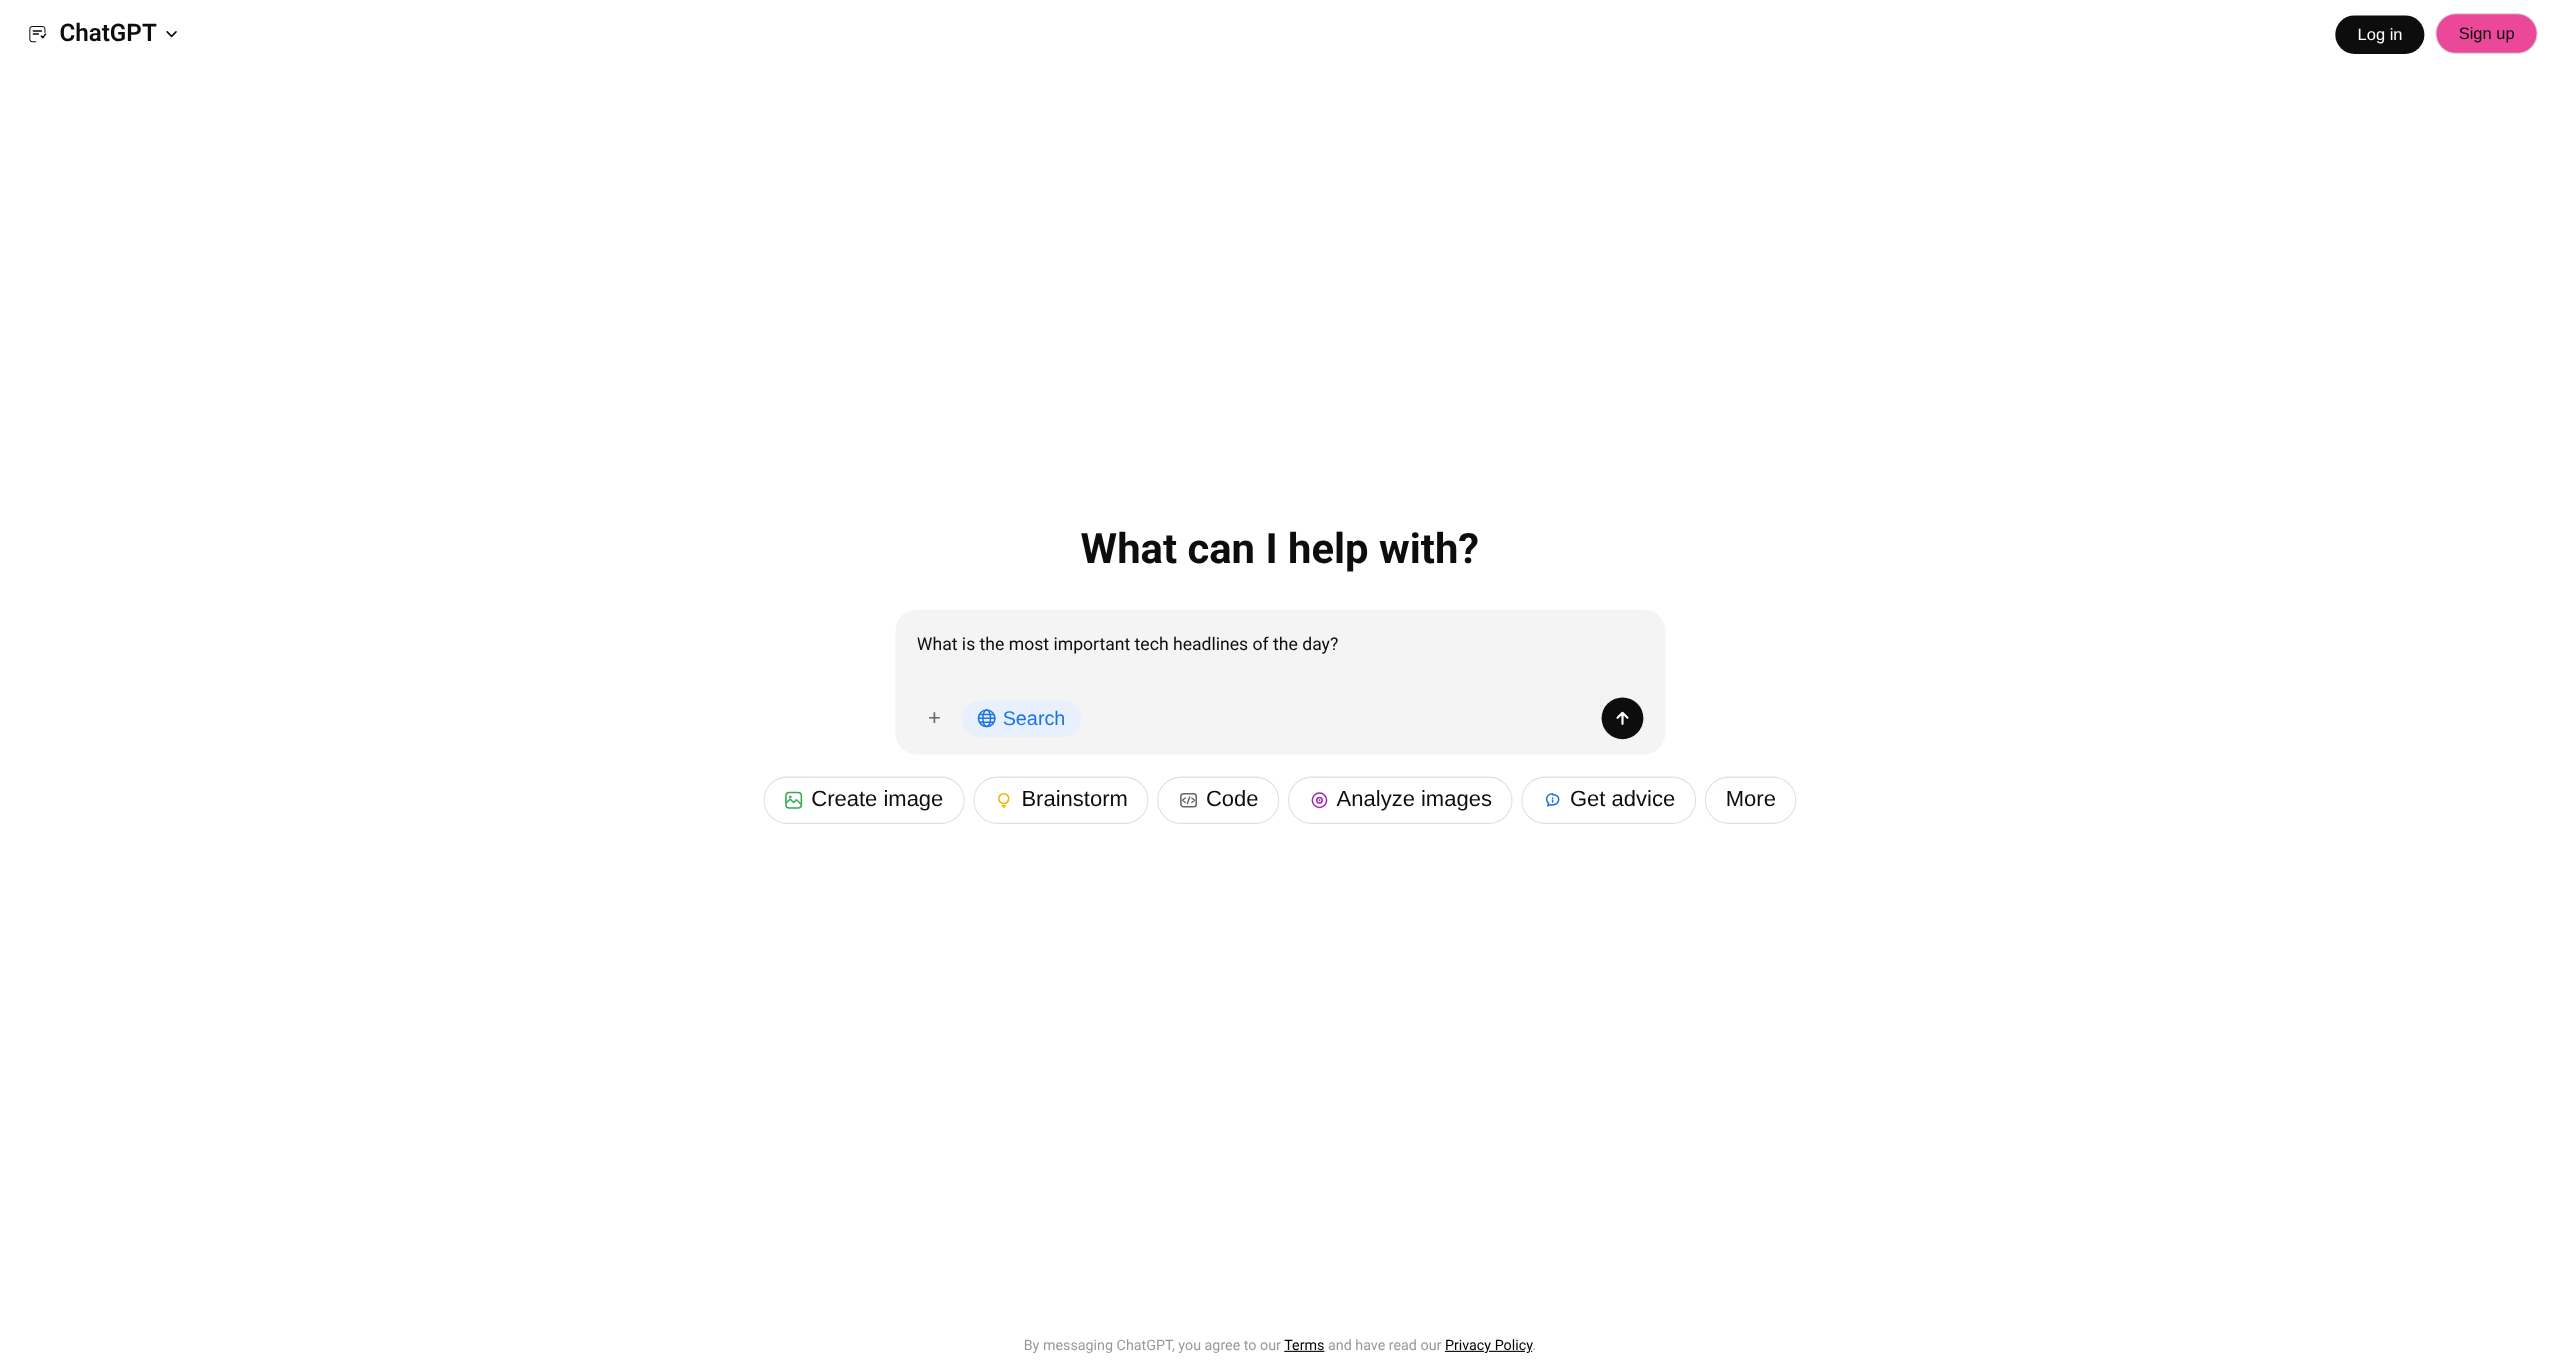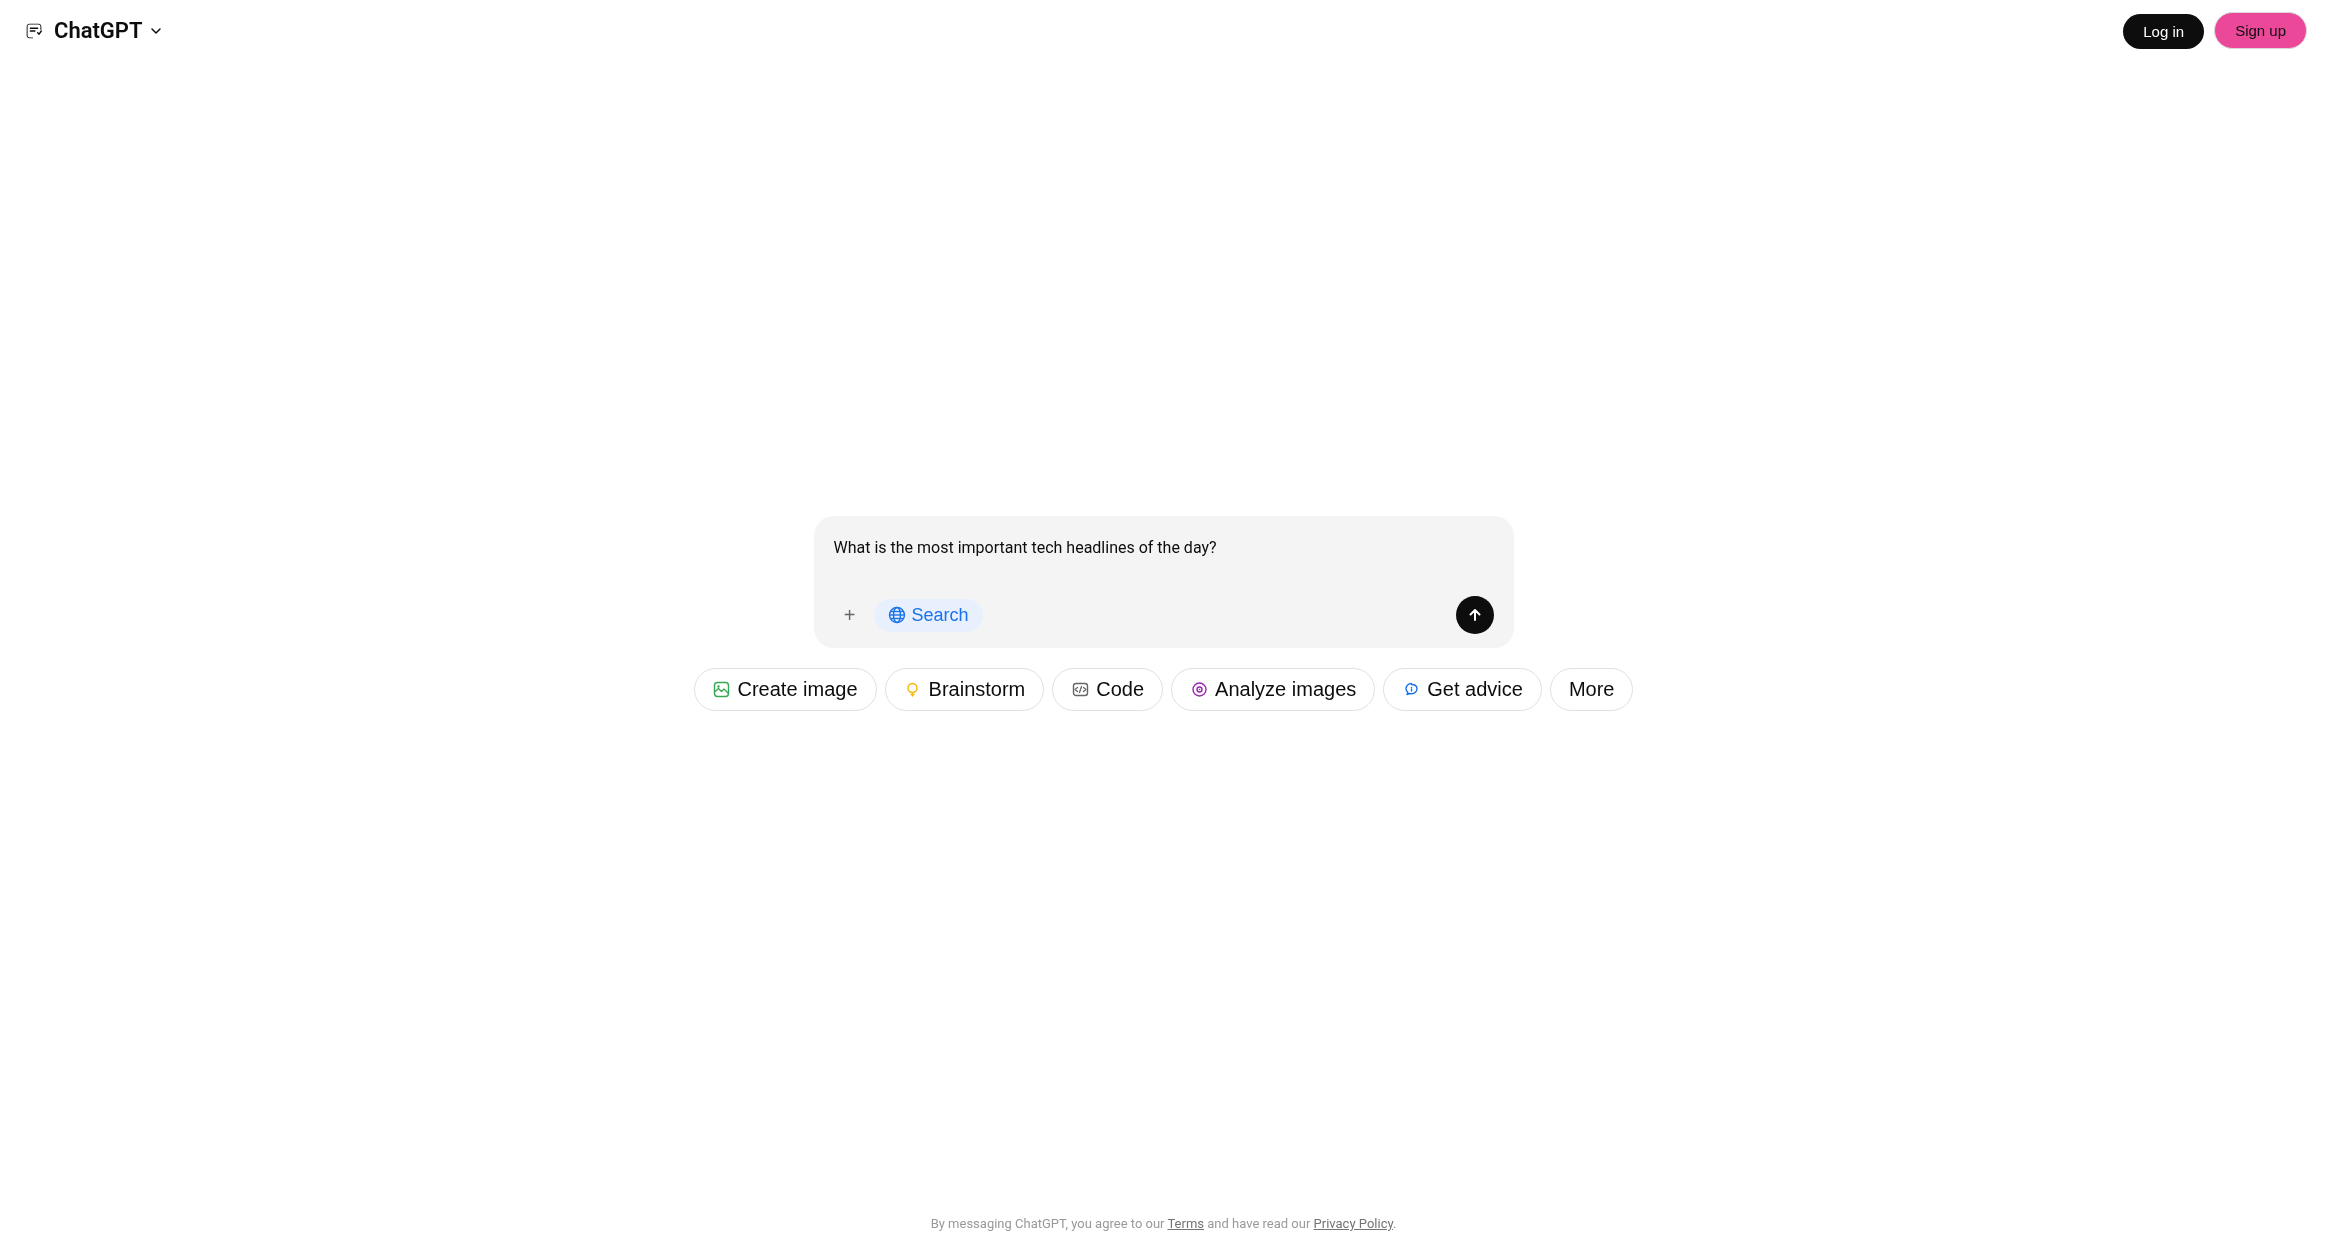--- a/index.html
+++ b/index.html
@@ -235,21 +235,21 @@
       left: 0;
       right: 0;
       padding: 16px;
       text-align: center;
       font-size: 13px;
       color: #999;
       background: #ffffff;
     }
 
     .footer a {
-      color: #737373;
+      color: #000000;
       text-decoration: underline;
     }
   </style>
 </head>
 <body>
 
 <header class="header">
   <div class="header-left">
     <div class="header-logo-icon">
       <svg viewBox="0 0 24 24" fill="none" xmlns="http://www.w3.org/2000/svg">
@@ -267,20 +267,21 @@
   </div>
 
   <div class="header-right">
     <button class="btn-login">Log in</button>
     <button class="btn-signup">Sign up</button>
   </div>
 </header>
 
 <main class="main">
 
+  <h1 class="headline">What can I help with?</h1>
 
   <div class="input-container">
     <textarea class="input-text" rows="2" style="">What is the most important tech headlines of the day?</textarea>
 
     <div class="input-footer">
       <div class="input-footer-left">
         <button class="btn-plus">
           <span>+</span>
         </button>
         <button class="btn-search">

